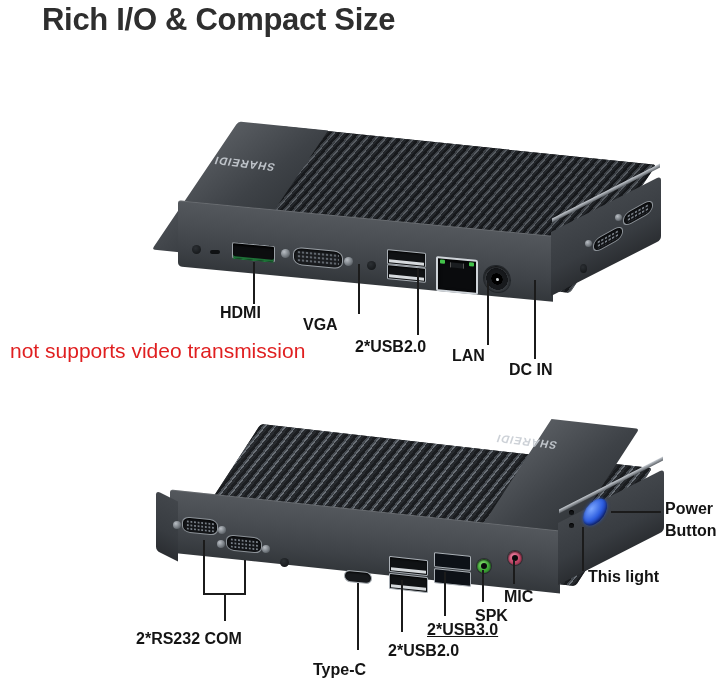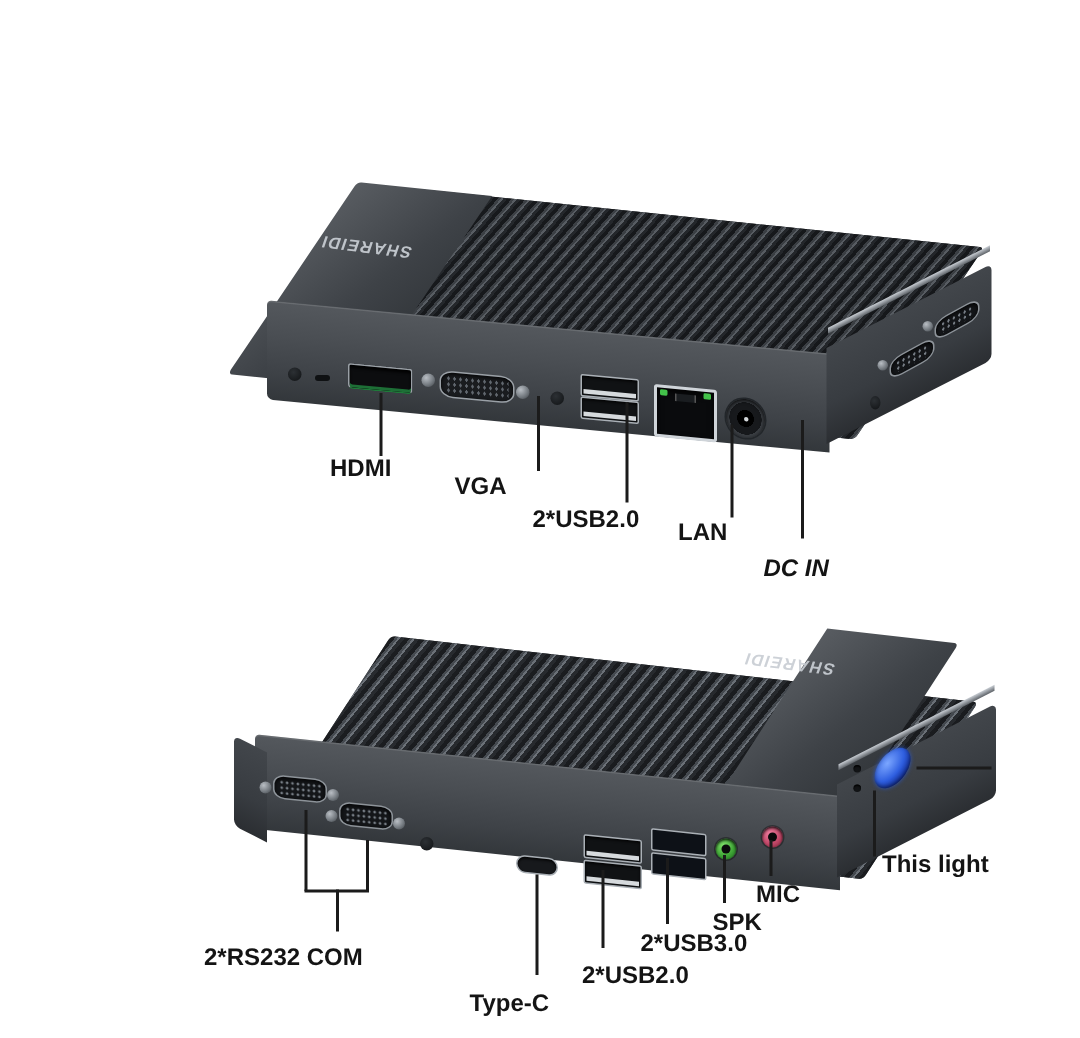--- a/index.html
+++ b/index.html
@@ -256,20 +256,21 @@
     letter-spacing: 1px;
     opacity: .92;
     white-space: nowrap;
   }
 </style>
 </head>
 <body>
 
 <div id="page">
 
+  <div class="title">Rich I/O &amp; Compact Size</div>
 
   <div class="device" style="left:168px; top:118px; width:500px; height:200px;">
 
     <div class="top-face" style="left:24px; top:8px; width:404px; height:128px;
                 transform: skewX(-34deg) skewY(5.5deg); border-radius:3px;">
       <div class="fins" style="border-radius:3px;"></div>
     </div>
 
     <div class="top-plain" style="left:24px; top:8px; width:96px; height:128px;
                 transform: skewX(-34deg) skewY(5.5deg); border-radius:3px 0 0 3px;"></div>
@@ -325,23 +326,24 @@
   <div class="lead lead-v" style="left:253px; top:262px; height:42px;"></div>
   <div class="lead lead-v" style="left:358px; top:264px; height:50px;"></div>
   <div class="lead lead-v" style="left:417px; top:268px; height:67px;"></div>
   <div class="lead lead-v" style="left:487px; top:283px; height:62px;"></div>
   <div class="lead lead-v" style="left:534px; top:280px; height:79px;"></div>
 
   <div class="lbl" style="left:220px; top:304px;">HDMI</div>
   <div class="lbl" style="left:303px; top:316px;">VGA</div>
   <div class="lbl" style="left:355px; top:338px;">2*USB2.0</div>
   <div class="lbl" style="left:452px; top:347px;">LAN</div>
-  <div class="lbl" style="left:509px; top:371px;font-style:italic;">DC IN</div>
+  <div class="lbl" style="left:509px; top:361px;">DC IN</div>
 
   <div class="warn">
+    <span class="l2">not supports video transmission</span>
   </div>
 
   <div class="device" style="left:158px; top:418px; width:500px; height:200px;">
 
     <div class="top-face" style="left:26px; top:6px; width:420px; height:118px;
                 transform: skewX(-33deg) skewY(6deg); border-radius:3px;">
       <div class="fins-lite" style="border-radius:3px;"></div>
     </div>
 
     <div class="top-plain" style="left:352px; top:6px; width:94px; height:118px;
@@ -405,19 +407,23 @@
   <div class="lead lead-v" style="left:401px; top:580px; height:52px;"></div>
   <div class="lead lead-v" style="left:444px; top:572px; height:44px;"></div>
   <div class="lead lead-v" style="left:482px; top:570px; height:32px;"></div>
   <div class="lead lead-v" style="left:513px; top:560px; height:24px;"></div>
   <div class="lead lead-v" style="left:582px; top:527px; height:44px;"></div>
   <div class="lead lead-h" style="left:611px; top:511px; width:50px;"></div>
 
   <div class="lbl" style="left:136px; top:630px;">2*RS232 COM</div>
   <div class="lbl" style="left:313px; top:661px;">Type-C</div>
   <div class="lbl" style="left:388px; top:642px;">2*USB2.0</div>
-  <div class="lbl" style="left:427px; top:621px;">2*USB3.0</div>
+  <div class="lbl" style="left:427px; top:621px;text-decoration:underline;">2*USB3.0</div>
   <div class="lbl" style="left:475px; top:607px;">SPK</div>
   <div class="lbl" style="left:504px; top:588px;">MIC</div>
 
+  <div class="lbl" style="left:665px; top:498px; line-height:22px;">
+    <span>Power</span><br>
+    <span>Button</span>
+  </div>
   <div class="lbl" style="left:588px; top:568px;">This light</div>
 
 </div>
 
 </body></html>

